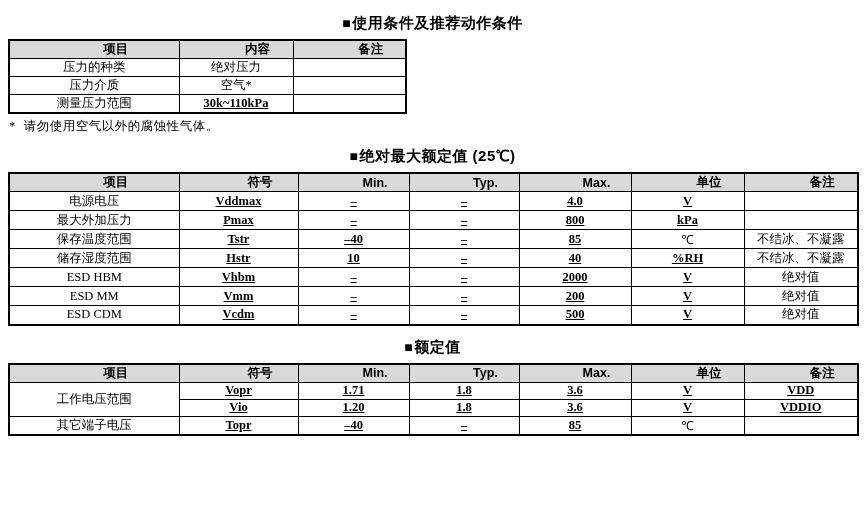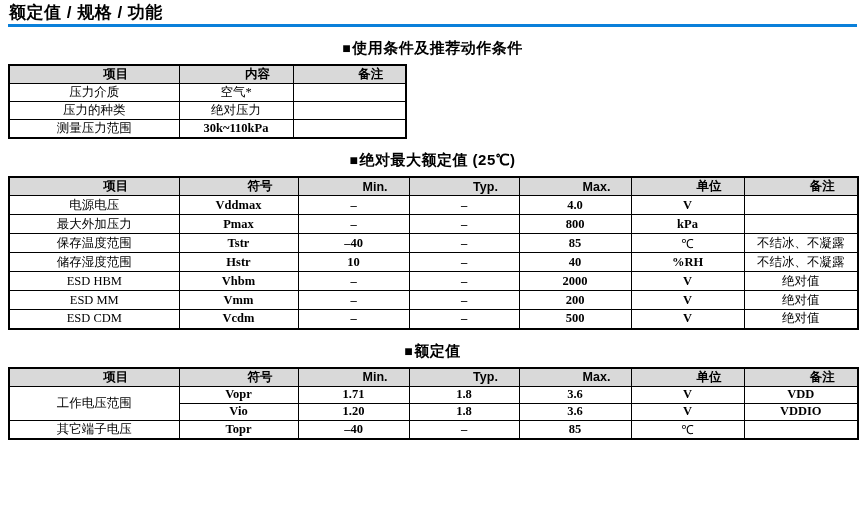--- a/index.html
+++ b/index.html
@@ -62,72 +62,74 @@
   }
   table.spec td {
     font-family: "Liberation Serif", serif;
     text-align: center;
     height: 19px;
   }
   table.cond td { height: 18px; }
   table.rate td { height: 17px; }
   td.item   { text-align: left; }
   td.remark { text-align: left; }
-  td.b      { font-weight: bold; }
+  td.b      { font-weight: bold; text-decoration: underline; }
 
   .footnote {
     font-size: 12.5px;
     margin: 4px 0 0 1px;
     letter-spacing: 0.5px;
   }
   .footnote .star { margin-right: 8px; }
 </style>
 </head>
 <body>
 
 <div class="page">
 
-  <h1 class="page-title">额定值 / 规格 / 功能</h1>
 
   <h2 class="section-heading">
     <span class="marker">■</span><span>使用条件及推荐动作条件</span>
   </h2>
 
   <table class="spec cond" style="width:397px">
     <colgroup>
         <col style="width:170px">
         <col style="width:114px">
         <col style="width:113px">
       </colgroup>
     <thead>
       <tr>
         <th>项目</th>
         <th>内容</th>
         <th>备注</th>
       </tr>
     </thead>
     <tbody>
       <tr>
+        <td class="item">压力的种类</td>
+        <td>绝对压力</td>
+        <td class="remark"></td>
+      </tr>
+      <tr>
         <td class="item">压力介质</td>
         <td>空气*</td>
         <td class="remark"></td>
       </tr>
       <tr>
-        <td class="item">压力的种类</td>
-        <td>绝对压力</td>
-        <td class="remark"></td>
-      </tr>
-      <tr>
         <td class="item">测量压力范围</td>
         <td class="b">30k~110kPa</td>
         <td class="remark"></td>
       </tr>
     </tbody>
   </table>
 
+  <p class="footnote">
+    <span class="star">*</span><span>请勿使用空气以外的腐蚀性气体。</span>
+  </p>
 
   <h2 class="section-heading mt-lg">
     <span class="marker">■</span><span>绝对最大额定值 (25℃)</span>
   </h2>
 
   <table class="spec" style="width:849px">
     <colgroup>
       <col style="width:170px">
         <col style="width:119px">
         <col style="width:111px">

